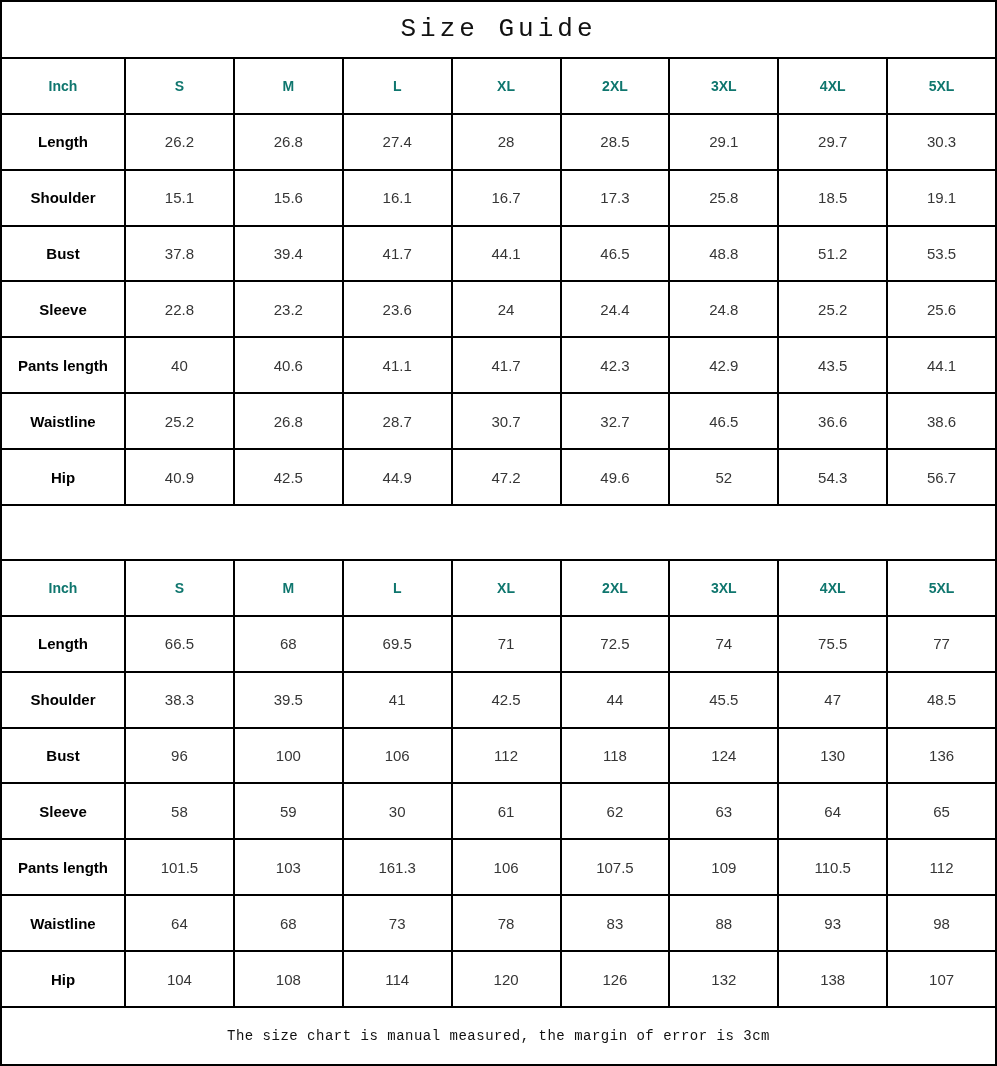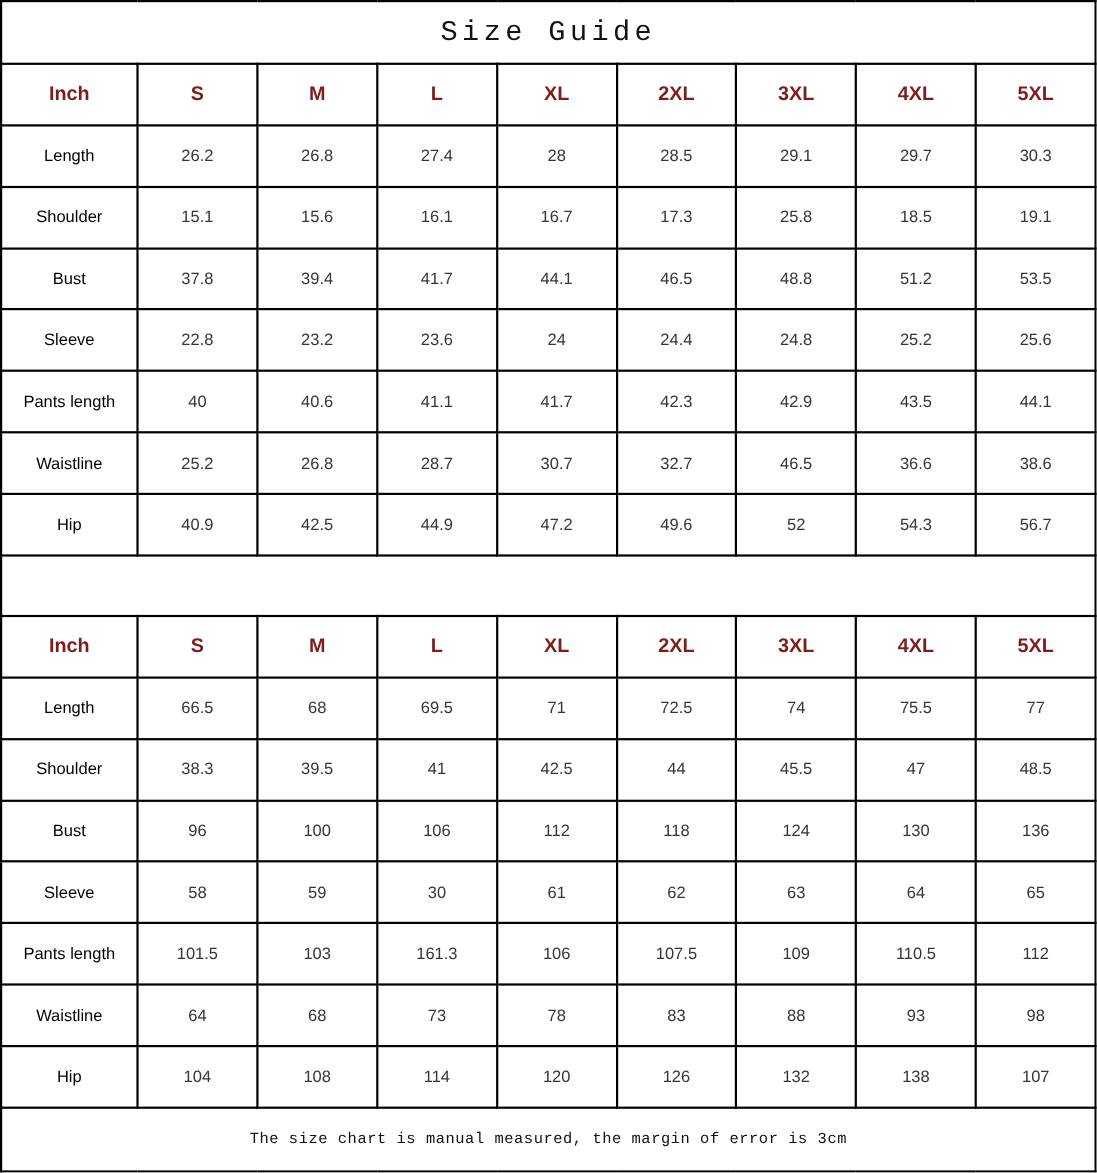--- a/index.html
+++ b/index.html
@@ -26,32 +26,32 @@
   .r-title td {
     height: 53px;
     font-family: "Liberation Mono", "DejaVu Sans Mono", monospace;
     font-size: 26px;
     letter-spacing: 4px;
     font-weight: 400;
     color: #111111;
   }
   .r-head th {
     height: 52px;
-    font-size: 18px;
+    font-size: 14px;
     font-weight: 700;
-    color: #7f1d1d;
+    color: #0f766e;
   }
   .r-data td {
     height: 52px;
     font-size: 15px;
     font-weight: 400;
     color: #363636;
   }
   .r-data td.lbl {
-    font-weight: 400;
+    font-weight: 700;
     color: #000000;
   }
   .r-spacer td {
     height: 51px;
   }
   .r-footer td {
     height: 54px;
     font-family: "Liberation Mono", "DejaVu Sans Mono", monospace;
     font-size: 14px;
     letter-spacing: 0.5px;

